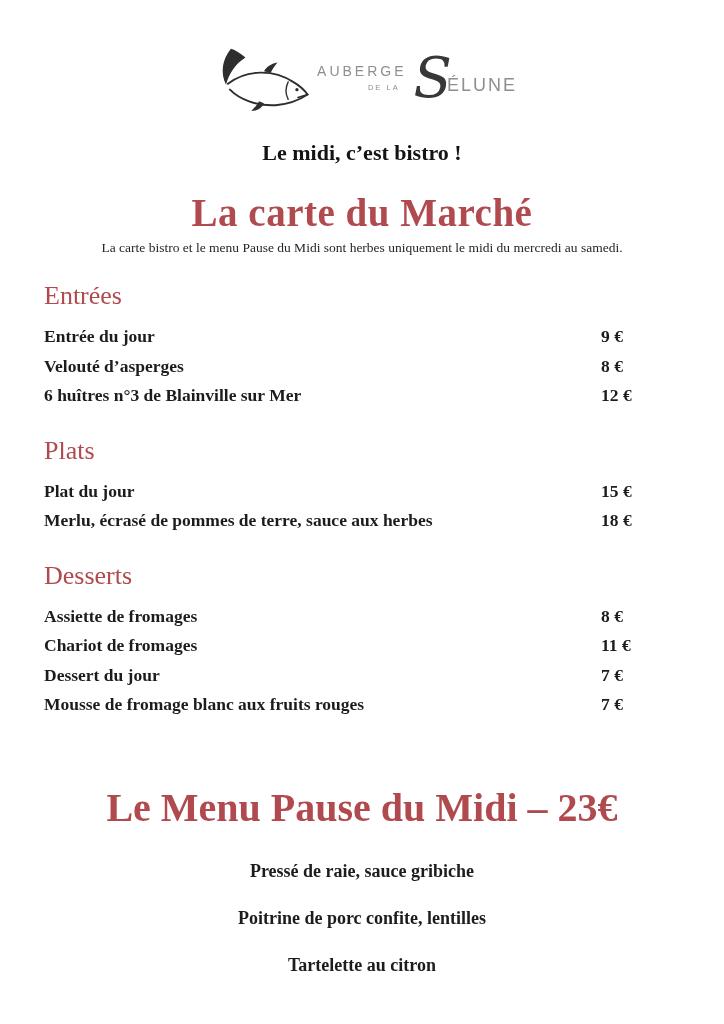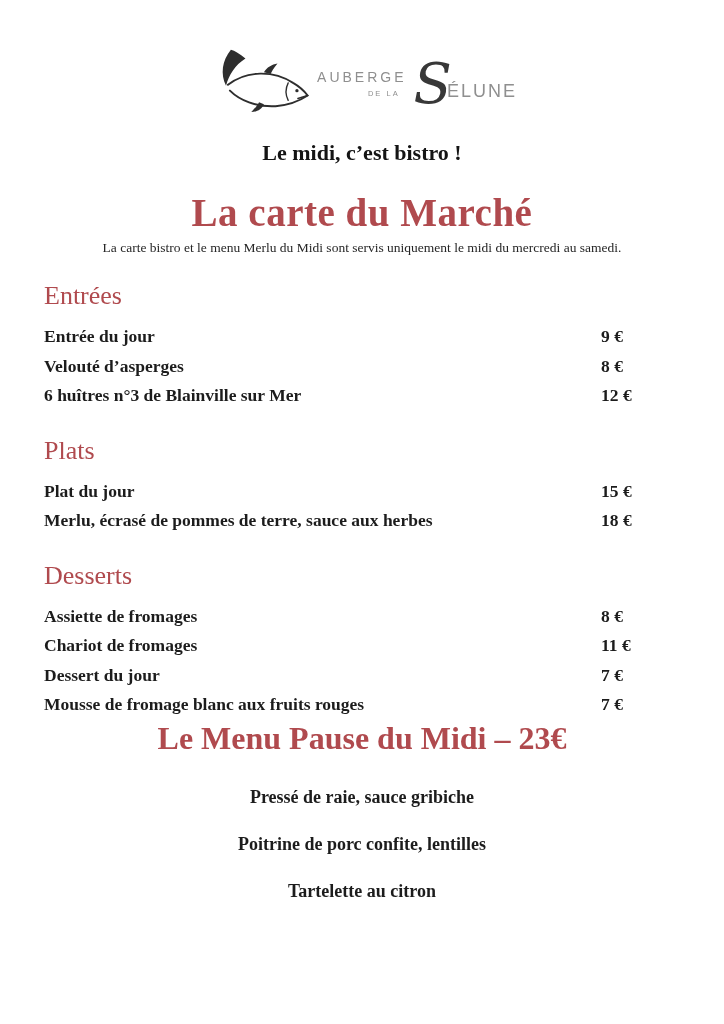--- a/index.html
+++ b/index.html
@@ -9,40 +9,40 @@
     --logo-dark:#383838;
     --bg:#ffffff;
   }
   html,body{margin:0;padding:0;background:#e9e9e9;}
   .page{
     width:724px;height:1024px;margin:0 auto;background:var(--bg);
     font-family:"Liberation Serif",serif;color:var(--ink);
     position:relative;overflow:hidden;box-sizing:border-box;
   }
   
-  .logo{margin-top:42px;display:flex;justify-content:center;align-items:flex-end;height:70px;}
+  .logo{margin-top:42px;display:flex;justify-content:center;align-items:center;height:70px;}
   .logo svg{width:108px;height:68px;flex:0 0 auto;}
   .logo-text{display:flex;align-items:flex-start;margin-left:2px;}
   .word-col{display:flex;flex-direction:column;align-items:center;margin-top:15px;}
   .w-auberge{font-family:"Liberation Sans",sans-serif;font-size:14px;letter-spacing:3px;color:var(--logo-gray);}
   .w-dela{font-family:"Liberation Sans",sans-serif;font-size:7.5px;letter-spacing:2px;color:var(--logo-gray);margin-top:4px;padding-left:44px;}
   .big-s{font-family:"DejaVu Serif",serif;font-style:italic;font-size:56px;line-height:56px;color:var(--logo-dark);margin-left:7px;margin-top:2px;}
   .w-elune{font-family:"Liberation Sans",sans-serif;font-size:18px;letter-spacing:2px;color:var(--logo-gray);margin-top:27px;margin-left:-5px;}
   
   .tagline{margin-top:28px;text-align:center;font-size:22px;font-weight:bold;color:#141414;}
   .main-title{margin-top:24px;text-align:center;font-size:39px;font-weight:bold;color:var(--accent);letter-spacing:0.5px;}
   .subtitle{margin-top:5px;text-align:center;font-size:13.5px;color:#262626;}
   
   .sections{padding:0 73px 0 44px;margin-top:14px;}
   .section-heading{font-size:26px;font-weight:normal;color:var(--accent);margin:25px 0 11px 0;}
   .item{display:flex;font-size:17.5px;font-weight:bold;line-height:29.5px;color:var(--ink);}
   .dish{flex:1;padding-right:12px;}
   .price{width:50px;text-align:left;white-space:nowrap;}
   
-  .fixed-title{text-align:center;font-size:32px;font-weight:bold;color:var(--accent);}
+  .fixed-title{margin-top:64px;text-align:center;font-size:40px;font-weight:bold;color:var(--accent);}
   .courses{margin-top:30px;}
   .course{text-align:center;font-size:18px;font-weight:bold;color:var(--ink);margin-top:0;}
   .course + .course{margin-top:26px;}
 </style>
 </head>
 <body>
 
 <div class="page">
 
   <header class="logo">
@@ -67,21 +67,21 @@
         <span class="w-auberge">AUBERGE</span>
         <span class="w-dela">DE LA</span>
       </div>
       <span class="big-s">S</span>
       <span class="w-elune">ÉLUNE</span>
     </div>
   </header>
 
   <div class="tagline">Le midi, c’est bistro !</div>
   <div class="main-title">La carte du Marché</div>
-  <div class="subtitle">La carte bistro et le menu Merlu du Midi sont servis uniquement le midi du mercredi au samedi.</div>
+  <div class="subtitle">La carte bistro et le menu Pause du Midi sont herbes uniquement le midi du mercredi au samedi.</div>
 
   <div class="sections">
 
     <div>
       <div class="section-heading">Entrées</div>
       <div class="item">
         <span class="dish">Entrée du jour</span>
         <span class="price">9 €</span>
       </div>
       <div class="item">

